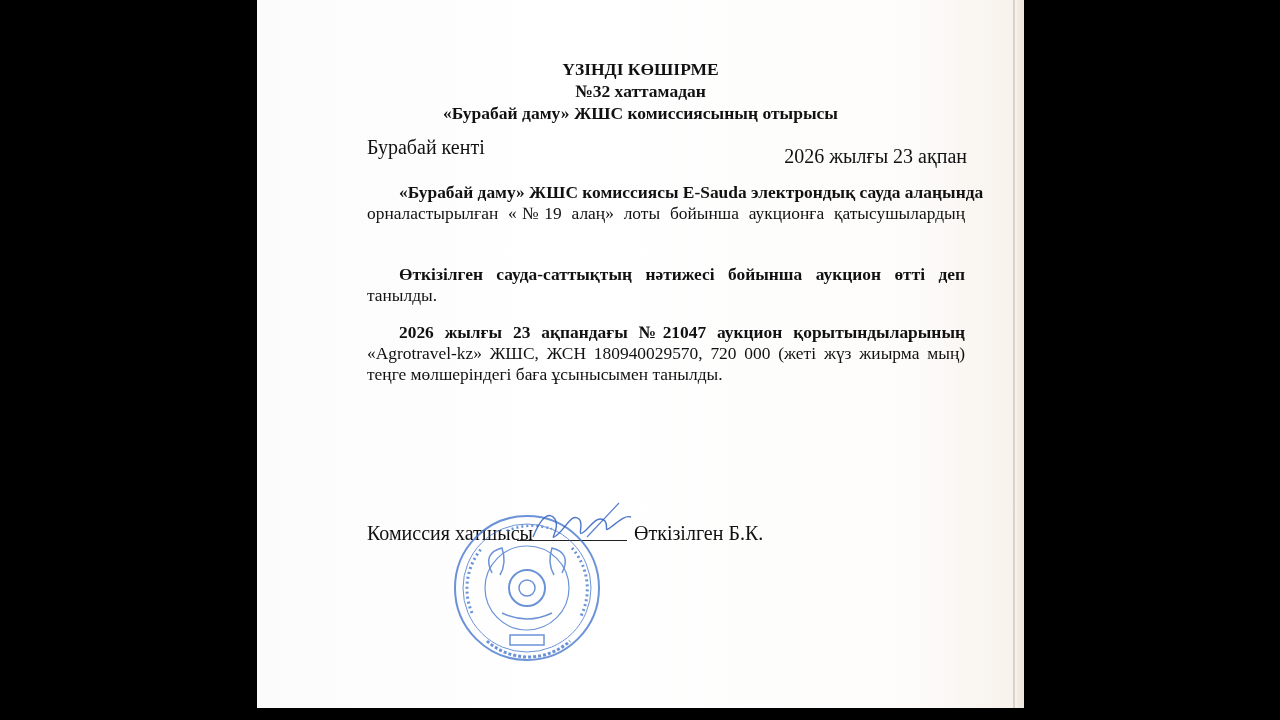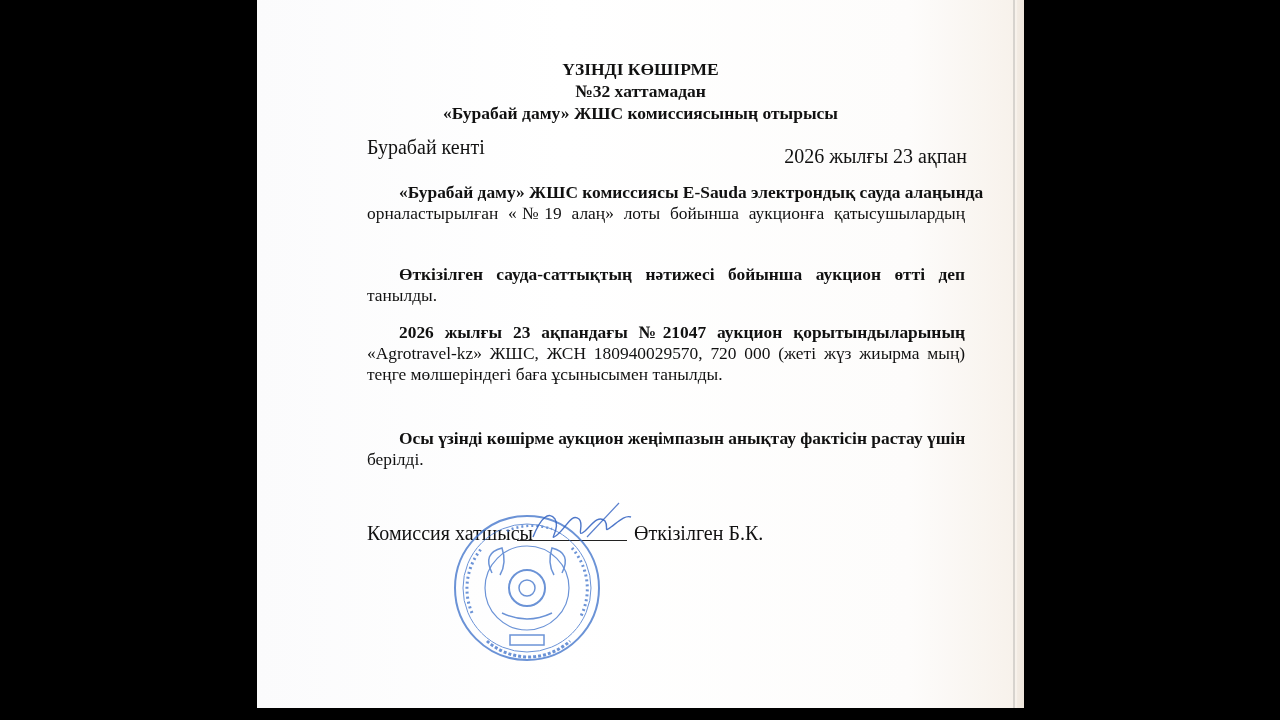--- a/index.html
+++ b/index.html
@@ -53,24 +53,20 @@
     <span class="line indent">Өткізілген сауда-саттықтың нәтижесі бойынша аукцион өтті деп</span>
     <span class="line last">танылды.</span>
   </div>
 
   <div class="just" style="top:322px;">
     <span class="line indent">2026 жылғы 23 ақпандағы №21047 аукцион қорытындыларының</span>
     <span class="line">«Agrotravel-kz» ЖШС, ЖСН 180940029570, 720 000 (жеті жүз жиырма мың)</span>
     <span class="line last">теңге мөлшеріндегі баға ұсынысымен танылды.</span>
   </div>
 
-  <div class="just" style="top:428px;">
-    <span class="line indent">Осы үзінді көшірме аукцион жеңімпазын анықтау фактісін растау үшін</span>
-    <span class="line last">берілді.</span>
-  </div>
 
   <div class="txt" style="left:110px; top:523px;">Комиссия хатшысы</div>
   <div class="sig-line"></div>
   <div class="txt" style="left:377px; top:523px;">Өткізілген Б.К.</div>
 
   <svg class="stamp" viewBox="0 0 150 150">
     <g fill="none" stroke="#3a6fc9" opacity="0.75">
       <circle cx="75" cy="75" r="72" stroke-width="2"></circle>
       <circle cx="75" cy="75" r="64" stroke-width="1"></circle>
       <circle cx="75" cy="75" r="42" stroke-width="1.2"></circle>

